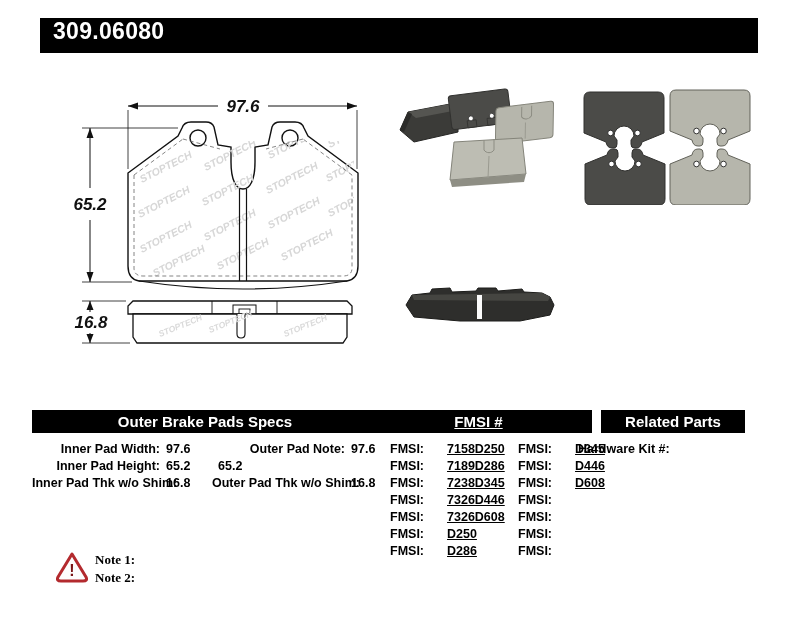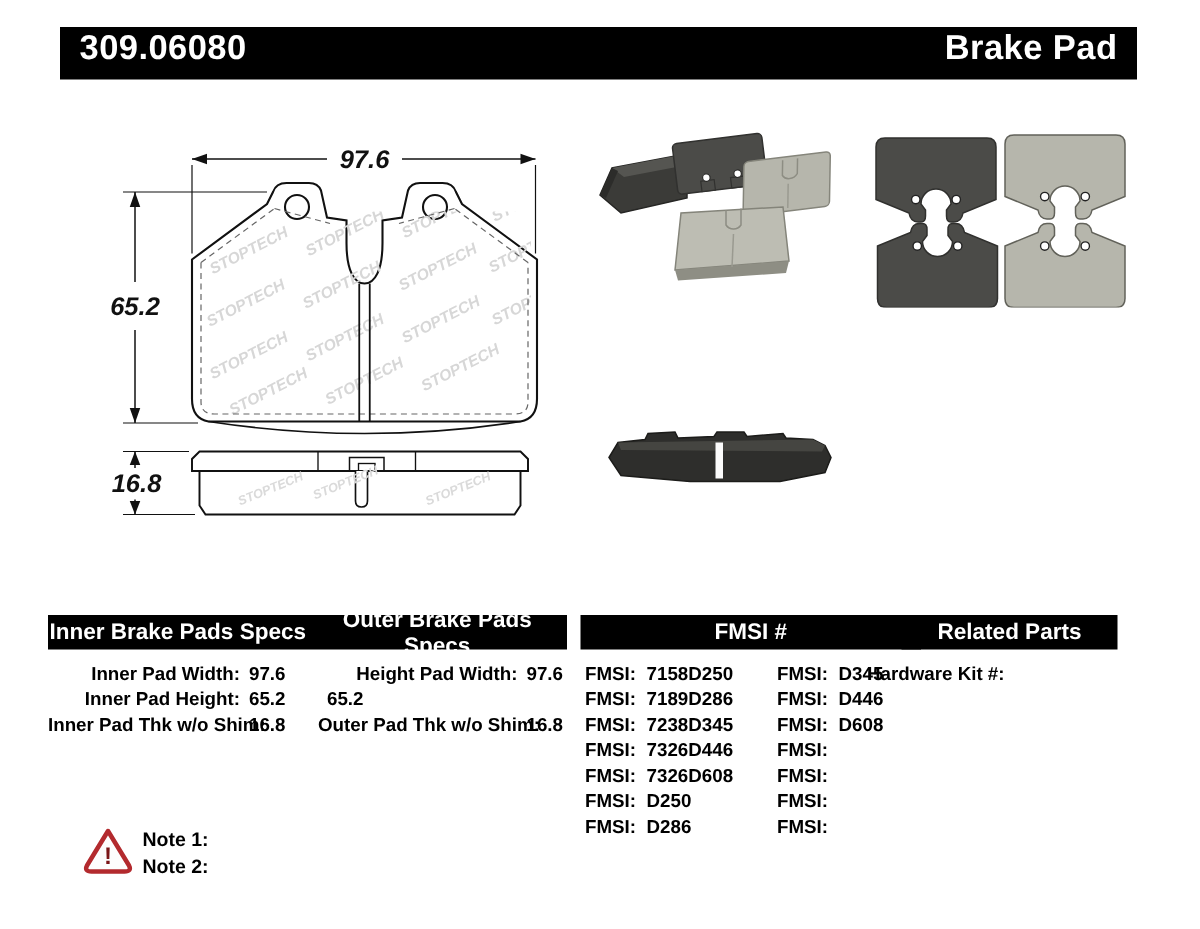--- a/index.html
+++ b/index.html
@@ -7,46 +7,45 @@
   .abs{position:absolute;}
   
   .header-bar{left:40px;top:18px;width:718px;height:35px;background:#000;color:#fff;
     display:flex;justify-content:space-between;align-items:flex-start;padding:0 13px;box-sizing:border-box;
     font-weight:bold;font-size:23px;letter-spacing:.3px;}
   
   .tbl-head{top:410px;height:23px;background:#000;color:#fff;font-weight:bold;font-size:15px;
     display:flex;align-items:center;justify-content:center;}
   #head-specs{left:32px;width:346px;}
   #head-specs span{flex:1;text-align:center;}
-  #head-fmsi{left:387px;width:227px;}
+  #head-fmsi{left:365px;width:227px;text-decoration:underline;}
   #head-related{left:601px;width:144px;}
   
   .spec-col{top:441px;font-size:12.5px;font-weight:bold;line-height:17px;white-space:nowrap;}
   .spec-row{display:flex;height:17px;}
   .spec-label{display:inline-block;text-align:right;}
   #col-inner{left:32px;} #col-inner .spec-label{width:128px;text-align:right;}
   #col-outer{left:212px;} #col-outer .spec-label{width:133px;}
   .spec-value{margin-left:6px;}
   #col-fmsi{left:390px;}
   .fmsi-row{display:flex;height:17px;}
   .fmsi-cell{display:flex;width:128px;}
-  .fmsi-val{margin-left:7px;}
+  .fmsi-val{margin-left:23px;text-decoration:underline;}
   #col-related{left:578px;font-size:12.5px;font-weight:bold;line-height:17px;top:441px;}
   
-  .note-label{font-size:13px;font-weight:bold;line-height:18px;}
+  .note-label{font-size:13px;font-weight:bold;line-height:18px;font-family:Liberation Serif, serif;}
   svg text.dim{font:bold italic 17px "Liberation Sans",sans-serif;fill:#111;}
   svg text.wm{font:bold italic 10.5px "Liberation Sans",sans-serif;fill:#d7d7d7;}
   svg text.wms{font:bold italic 8.5px "Liberation Sans",sans-serif;fill:#dadada;}
 </style>
 </head>
 <body>
 
 <div class="abs header-bar">
   <span>309.06080</span>
-  <span>Brake Pad</span>
 </div>
 
 <svg class="abs" style="left:60px;top:85px;" width="330" height="275" viewBox="0 0 330 275">
   <defs>
     <clipPath id="bodyclip">
         <rect x="72" y="56" width="222" height="138"></rect>
       </clipPath>
   </defs>
 
   <g stroke="#111" stroke-width="1">
@@ -167,21 +166,20 @@
 </svg>
 
 <svg class="abs" style="left:400px;top:283px;" width="160" height="50" viewBox="0 0 160 50">
   <path d="M6,22 L12,12 L30,10 L32,6 L50,5 L52,9 L76,8 L78,5 L96,5 L98,8 L122,6 L124,9 L142,10
            L150,14 L154,22 L150,32 L120,38 L60,38 L14,34 Z" fill="#2e2e2c" stroke="#1c1c1a" stroke-width="1"></path>
   <polygon points="12,12 142,10 150,14 148,18 14,17" fill="#484844" opacity="0.9"></polygon>
   <rect x="77" y="12" width="5" height="24" fill="#fbfbfb"></rect>
 </svg>
 
 <div class="abs tbl-head" id="head-specs">
-  <span>Inner Brake Pads Specs</span>
   <span>Outer Brake Pads Specs</span>
 </div>
 <div class="abs tbl-head" id="head-fmsi">
   <span>FMSI #</span>
 </div>
 <div class="abs tbl-head" id="head-related">
   <span>Related Parts</span>
 </div>
 
 <div class="abs spec-col" id="col-inner">
@@ -194,21 +192,21 @@
     <span class="spec-value">65.2</span>
   </div>
   <div class="spec-row">
     <span class="spec-label">Inner Pad Thk w/o Shim:</span>
     <span class="spec-value">16.8</span>
   </div>
 </div>
 
 <div class="abs spec-col" id="col-outer">
   <div class="spec-row">
-    <span class="spec-label">Height Pad Width:</span>
+    <span class="spec-label">Outer Pad Note:</span>
     <span class="spec-value">97.6</span>
   </div>
   <div class="spec-row">
     <span class="spec-value">65.2</span>
   </div>
   <div class="spec-row">
     <span class="spec-label">Outer Pad Thk w/o Shim:</span>
     <span class="spec-value">16.8</span>
   </div>
 </div>

